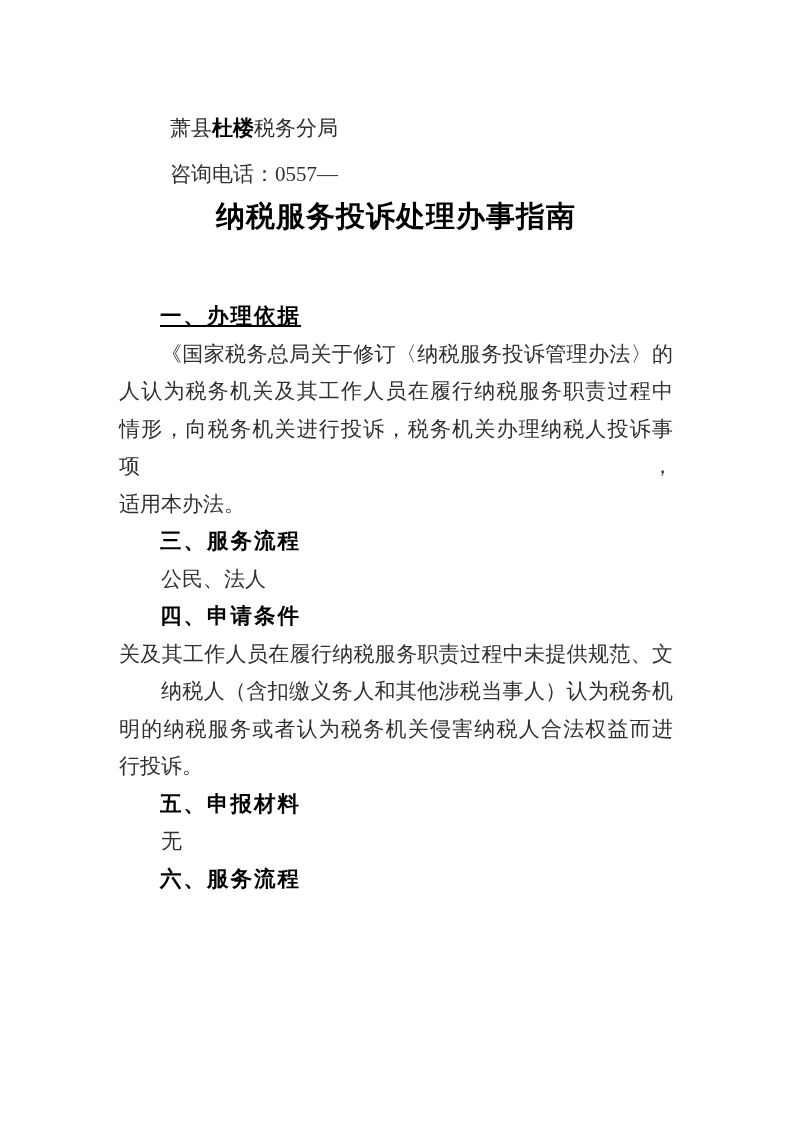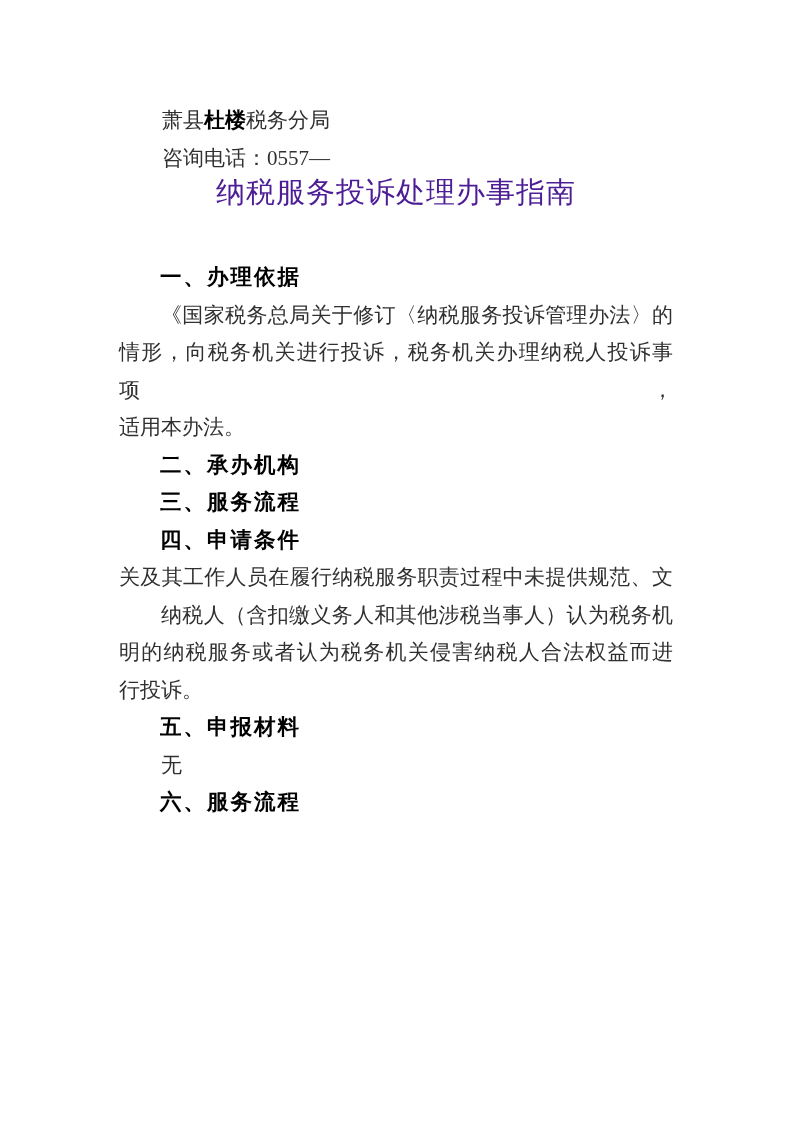--- a/index.html
+++ b/index.html
@@ -22,52 +22,53 @@
     width: 554px;
     padding-top: 101px;
     color: #303030;
   }
   
   .top-line {
     font-size: 21px;
     line-height: 37.5px;
     text-indent: 43px;
     white-space: nowrap;
-    margin: 0;
+    margin: 8px;
   }
   .top-line .office-bold {
     font-family: "Liberation Sans", sans-serif;
     font-weight: bold;
     color: #000000;
   }
   
   .doc-title {
     margin: -5px 0 0 0;
     font-size: 29px;
-    font-weight: normal;
+    font-weight: bold;
     line-height: 40px;
     letter-spacing: 1px;
     text-align: center;
-    color: #4c1d95;
+    color: #000000;
     font-family: "Liberation Serif", serif;
   }
   
   .heading {
     margin: 0;
     font-family: "Liberation Sans", sans-serif;
     font-weight: bold;
     font-size: 21.5px;
     line-height: 37.5px;
     letter-spacing: 2px;
     text-indent: 41px;
     color: #000000;
     white-space: nowrap;
   }
   .heading.after-title {
-    margin-top: 47px;
+    margin-top: 62px;
+    text-decoration: underline;
   }
   
   .body-line {
     margin: 0;
     font-size: 21px;
     line-height: 37.5px;
     color: #303030;
   }
   .body-line.just {
     text-align: justify;
@@ -95,26 +96,27 @@
 
     <p class="top-line"><span>萧县</span><span class="office-bold">杜楼</span><span>税务分局</span></p>
 
     <p class="top-line">咨询电话：0557—</p>
 
 
     <h1 class="doc-title">纳税服务投诉处理办事指南</h1>
 
     <h2 class="heading after-title">一、办理依据</h2>
     <p class="body-line first just">《国家税务总局关于修订〈纳税服务投诉管理办法〉的</p>
+    <p class="body-line just">人认为税务机关及其工作人员在履行纳税服务职责过程中</p>
     <p class="body-line just">情形，向税务机关进行投诉，税务机关办理纳税人投诉事项，</p>
     <p class="body-line">适用本办法。</p>
 
-    <h2 class="heading">二、承办机构</h2>
 
     <h2 class="heading">三、服务流程</h2>
+    <p class="body-line item">公民、法人</p>
 
     <h2 class="heading">四、申请条件</h2>
     <p class="body-line just">关及其工作人员在履行纳税服务职责过程中未提供规范、文</p>
     <p class="body-line first just">纳税人（含扣缴义务人和其他涉税当事人）认为税务机</p>
     <p class="body-line just">明的纳税服务或者认为税务机关侵害纳税人合法权益而进</p>
     <p class="body-line">行投诉。</p>
 
     <h2 class="heading">五、申报材料</h2>
     <p class="body-line item">无</p>
 

